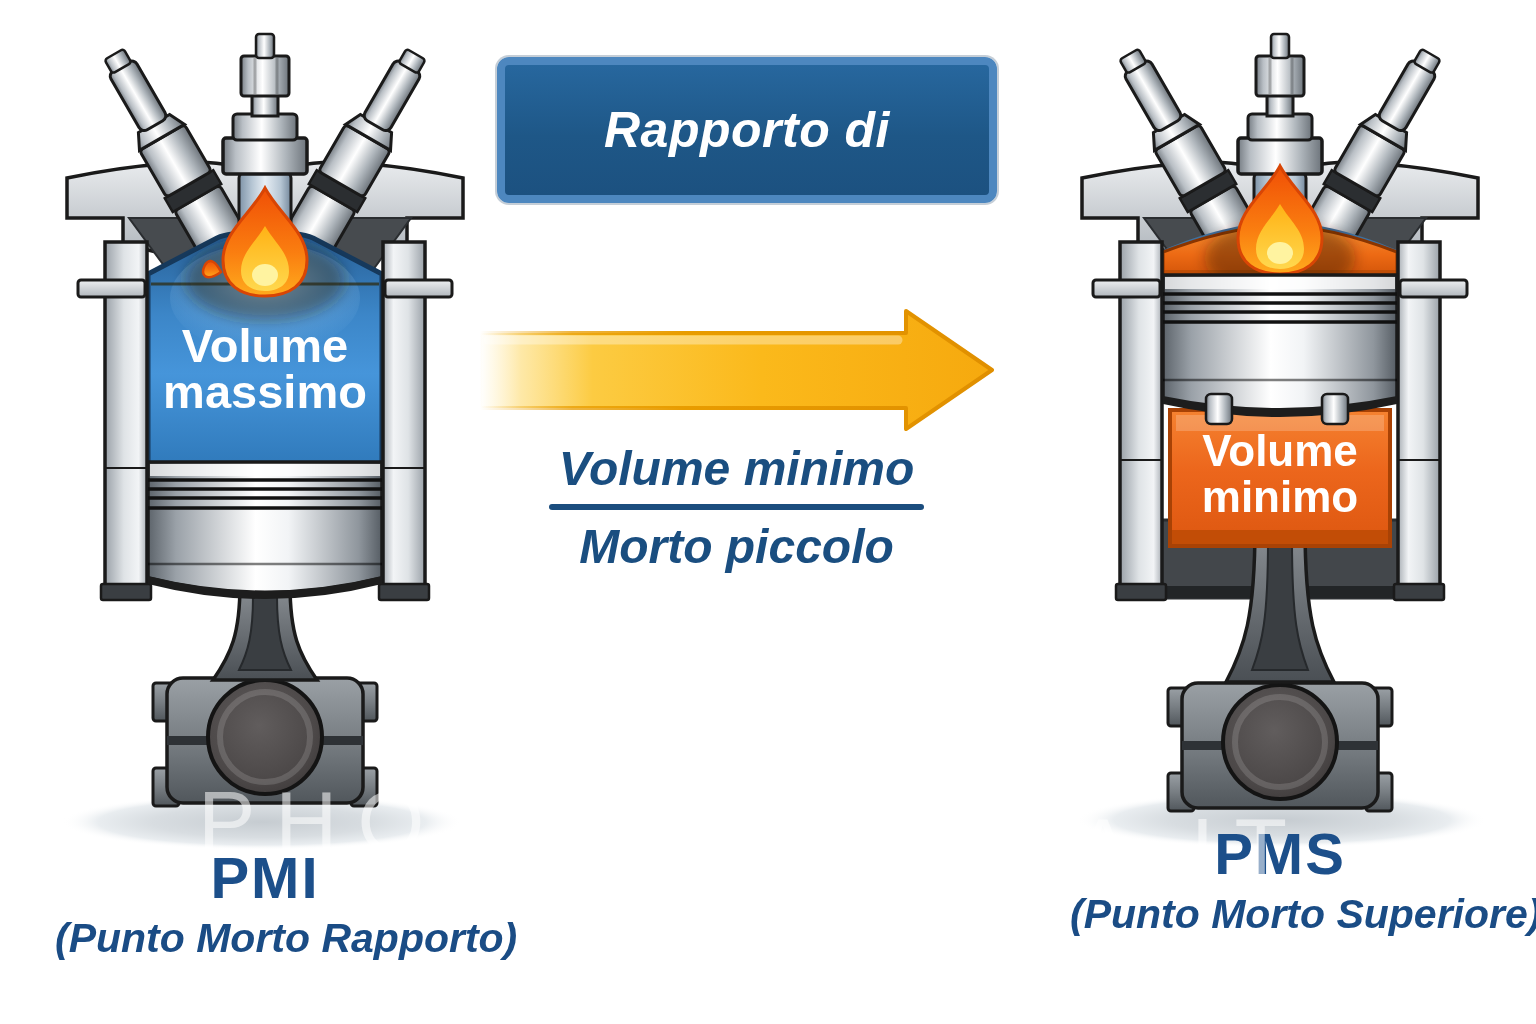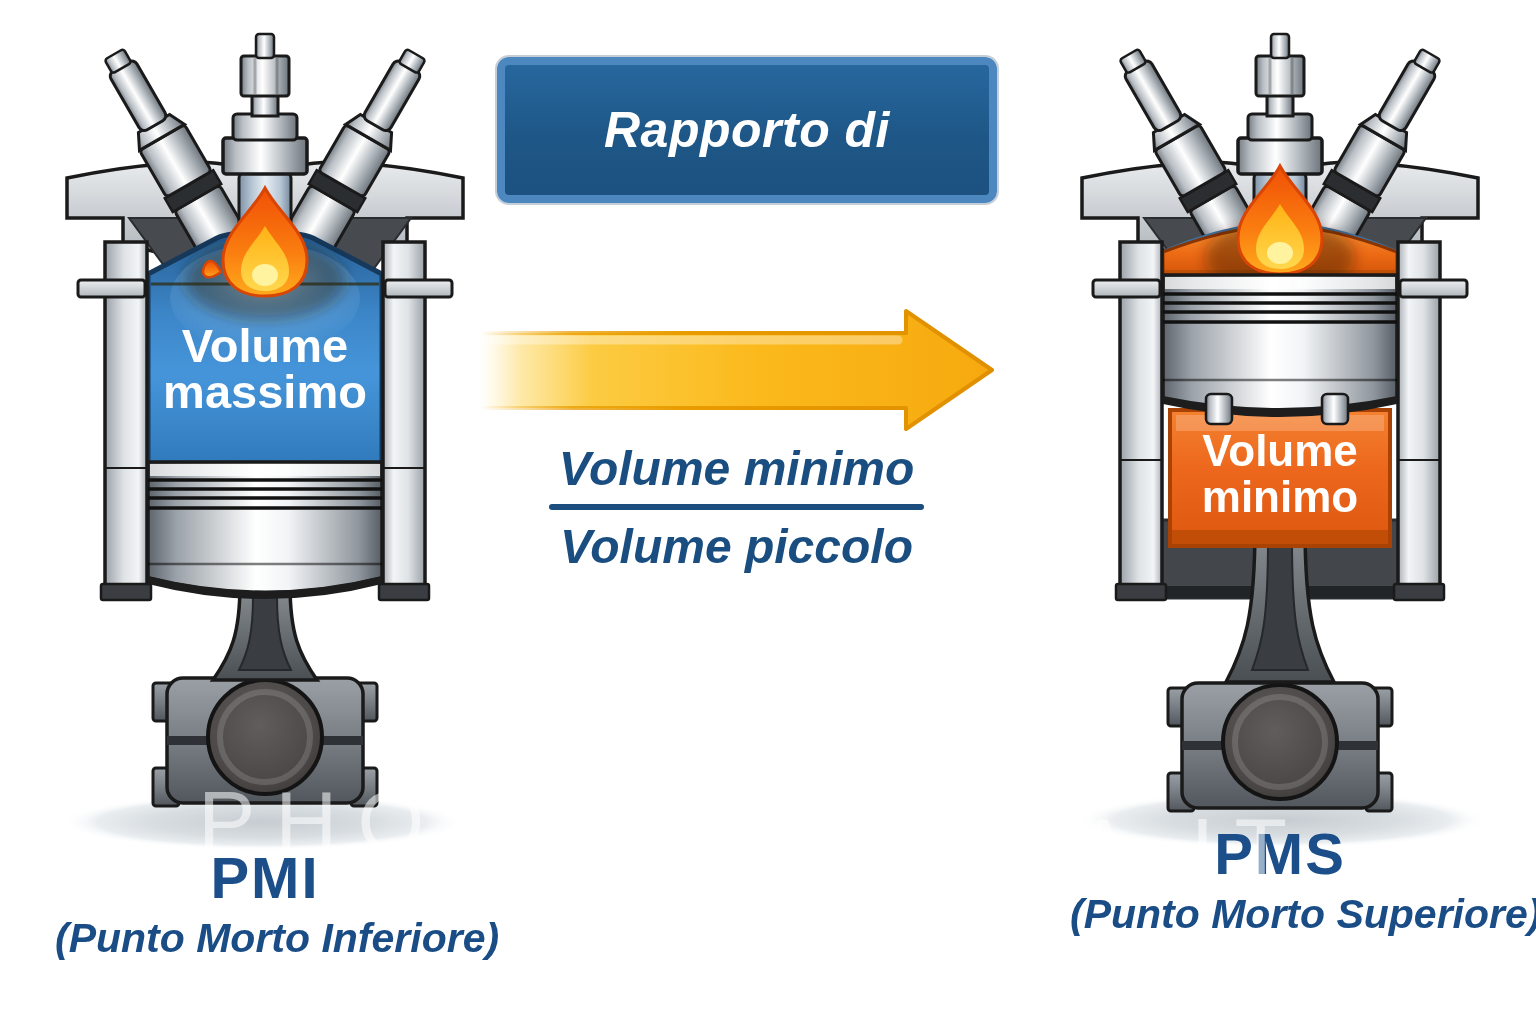--- a/index.html
+++ b/index.html
@@ -376,26 +376,26 @@
   </div>
 
   <svg class="abs" style="left:478px;top:298px;" width="520" height="152" viewBox="0 0 520 152">
     <path d="M2,35 L428,35 L428,13 L514,72 L428,131 L428,110 L2,110 Z" fill="url(#arrowH)" stroke="url(#arrowStrokeH)" stroke-width="4" stroke-linejoin="round"></path>
     <path d="M10,42 L420,42" stroke="rgba(255,255,255,.35)" stroke-width="9" stroke-linecap="round"></path>
   </svg>
 
   <div class="abs fraction">
     <div class="num">Volume minimo</div>
     <div class="bar"></div>
-    <div class="den">Volume piccolo</div>
+    <div class="den">Morto piccolo</div>
   </div>
 
   <div class="abs poslabel poslabel-left">
     <div class="big">PMI</div>
-    <div class="small">(Punto Morto Inferiore)</div>
+    <div class="small">(Punto Morto Rapporto)</div>
   </div>
   <div class="abs poslabel poslabel-right">
     <div class="big">PMS</div>
     <div class="small">(Punto Morto Superiore)</div>
   </div>
 
   <div class="abs wm wm-left">PHOTO</div>
   <div class="abs wm wm-right">GNA IT</div>
 
 </div>

